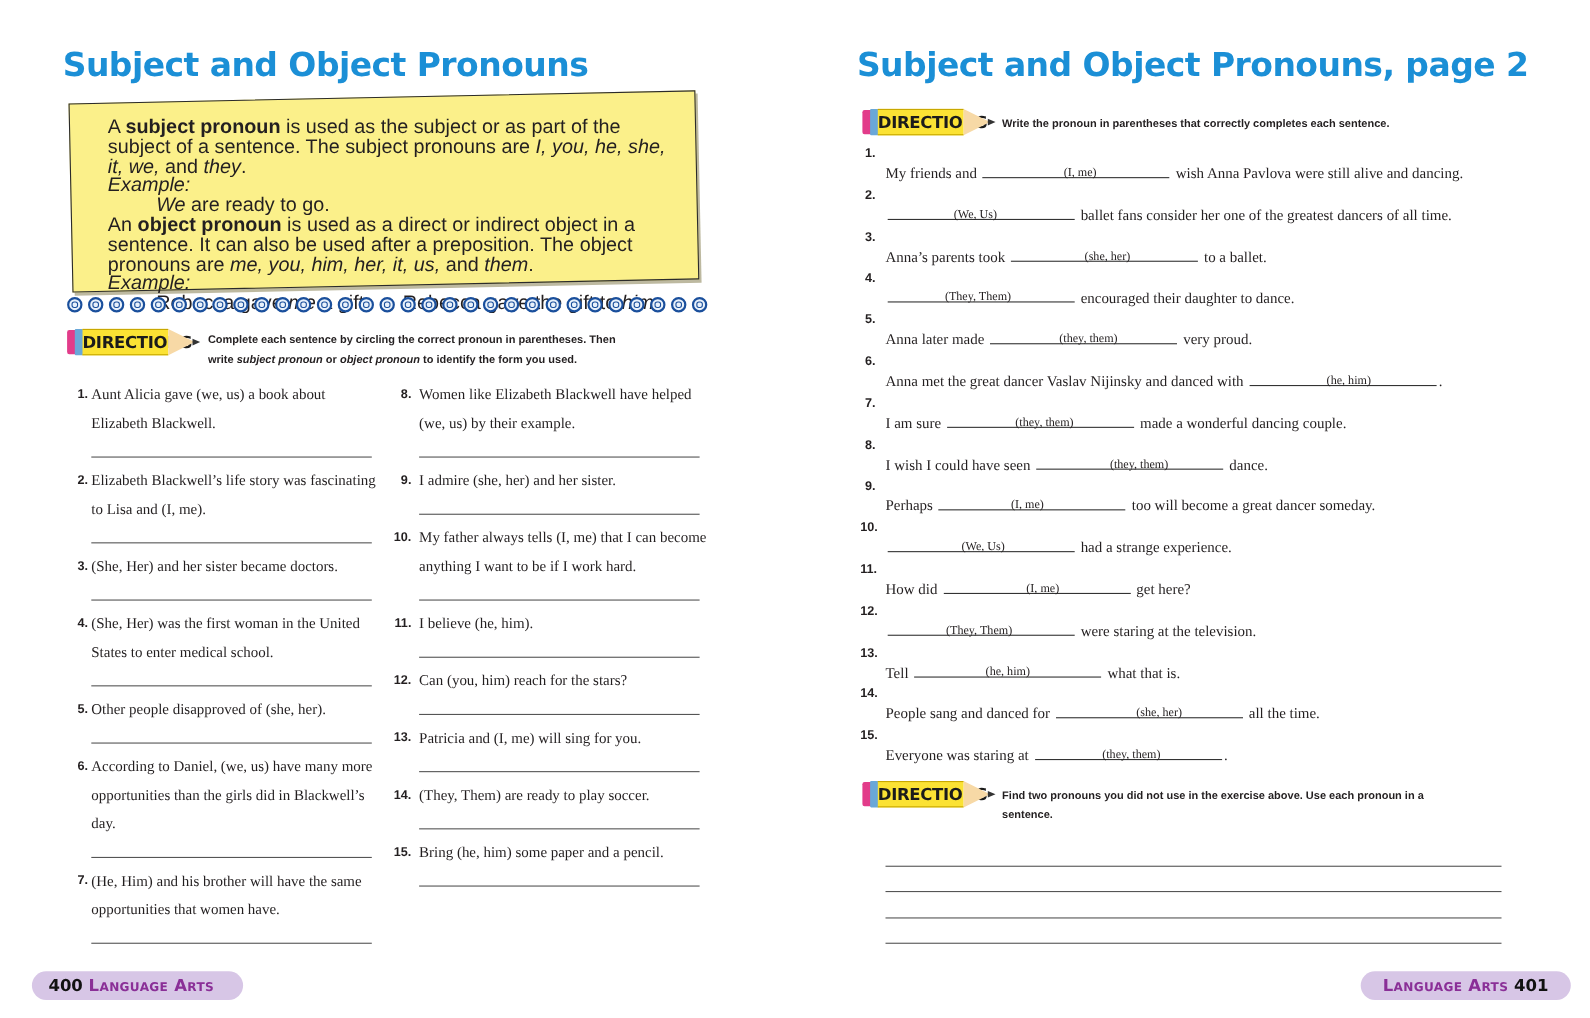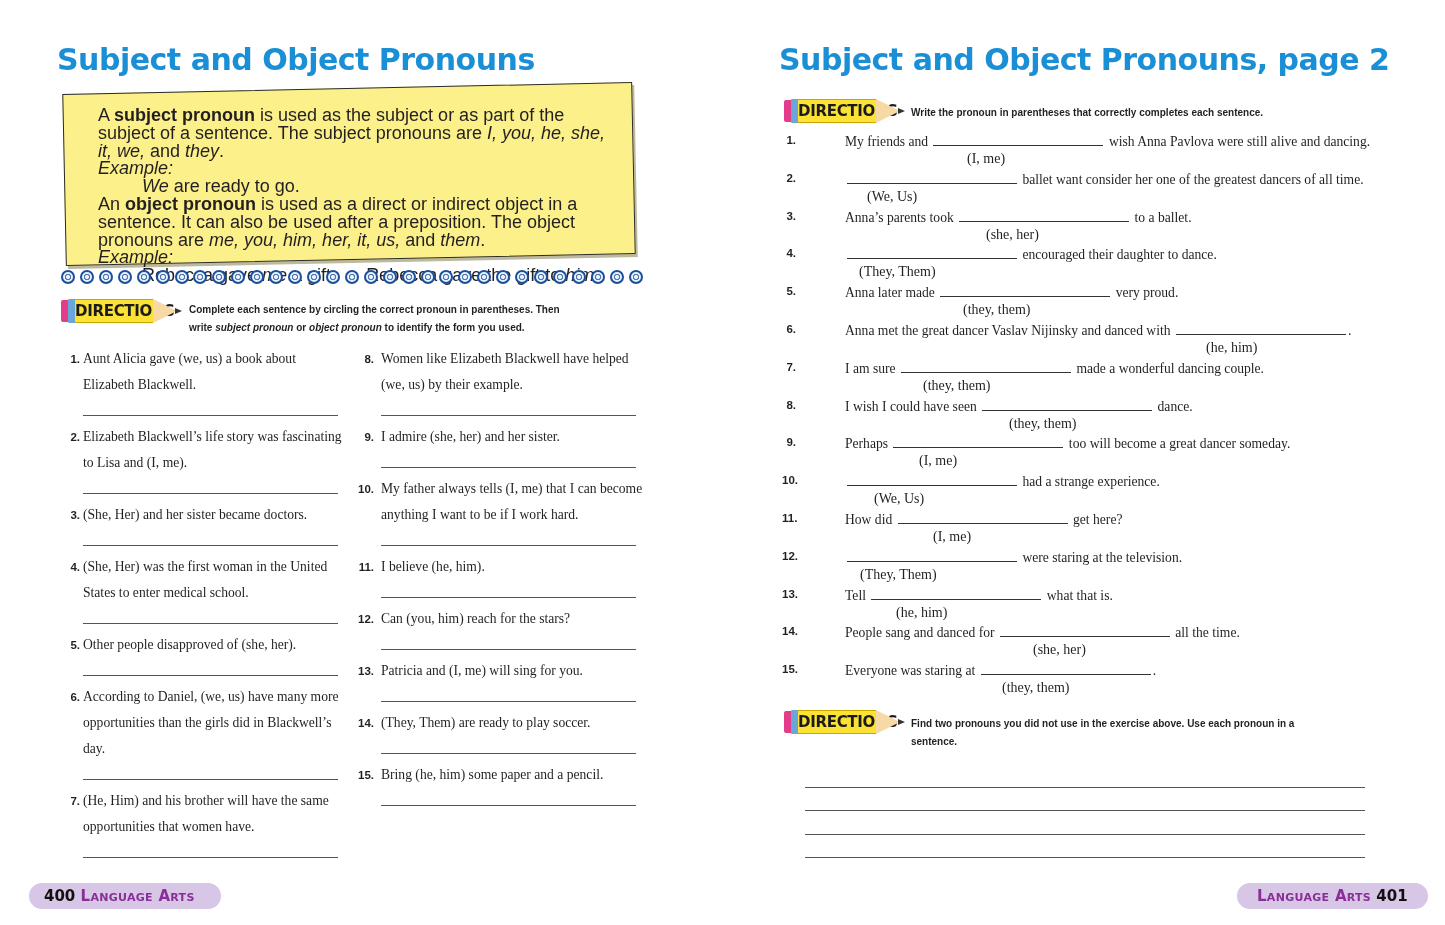--- a/index.html
+++ b/index.html
@@ -101,28 +101,28 @@
   }
 
   
   .fill-list { position: absolute; left: 60px; top: 132px; width: 640px; }
   .fill-item { position: relative; height: 37.8px; }
   .fill-item .num {
     position: absolute; left: 0; top: 2px; width: 14px; text-align: right;
     font-family: "Liberation Sans", sans-serif; font-weight: bold; font-size: 11.5px;
   }
   .fill-item .sentence {
-    position: absolute; left: 23px; top: 0; font-size: 13.6px; white-space: nowrap; line-height: 20px; margin-left: 40px;
+    position: absolute; left: 23px; top: 16px; font-size: 13.6px; white-space: nowrap; line-height: 20px;
   }
   .blank {
     display: inline-block; width: 170px; border-bottom: 1px solid #333; height: 14px; vertical-align: baseline;
     margin: 0 2px;
   }
   .hint {
-    position: absolute; top: 19px; font-size: 14px; white-space: nowrap;
+    position: absolute; top: 19px; font-size: 11px; white-space: nowrap;
   }
 
   .write-lines { position: absolute; left: 83px; top: 764px; width: 560px; }
   .write-line { height: 23.5px; border-bottom: 1.2px solid #555; }
 
   
   .footer-tab {
     position: absolute; top: 883px; height: 26px;
     background: #d7c6e6; border-radius: 13px;
     font-family: "DejaVu Sans", sans-serif; font-weight: bold; font-size: 15px;
@@ -301,21 +301,21 @@
   <div class="dir-text" style="left:189px; top:104px;">Write the pronoun in parentheses that correctly completes each sentence.</div>
 
   <div class="fill-list">
     <div class="fill-item">
       <span class="num">1.</span>
       <span class="sentence"><span>My friends and</span> <span class="blank"></span> <span>wish Anna Pavlova were still alive and dancing.</span></span>
       <span class="hint" style="left:185px;">(I, me)</span>
     </div>
     <div class="fill-item">
       <span class="num">2.</span>
-      <span class="sentence"><span></span><span class="blank"></span> <span>ballet want consider her one of the greatest dancers of all time.</span></span>
+      <span class="sentence"><span></span><span class="blank"></span> <span>ballet fans consider her one of the greatest dancers of all time.</span></span>
       <span class="hint" style="left:85px;">(We, Us)</span>
     </div>
     <div class="fill-item">
       <span class="num">3.</span>
       <span class="sentence"><span>Anna’s parents took</span> <span class="blank"></span> <span>to a ballet.</span></span>
       <span class="hint" style="left:204px;">(she, her)</span>
     </div>
     <div class="fill-item">
       <span class="num">4.</span>
       <span class="sentence"><span></span><span class="blank"></span> <span>encouraged their daughter to dance.</span></span>

